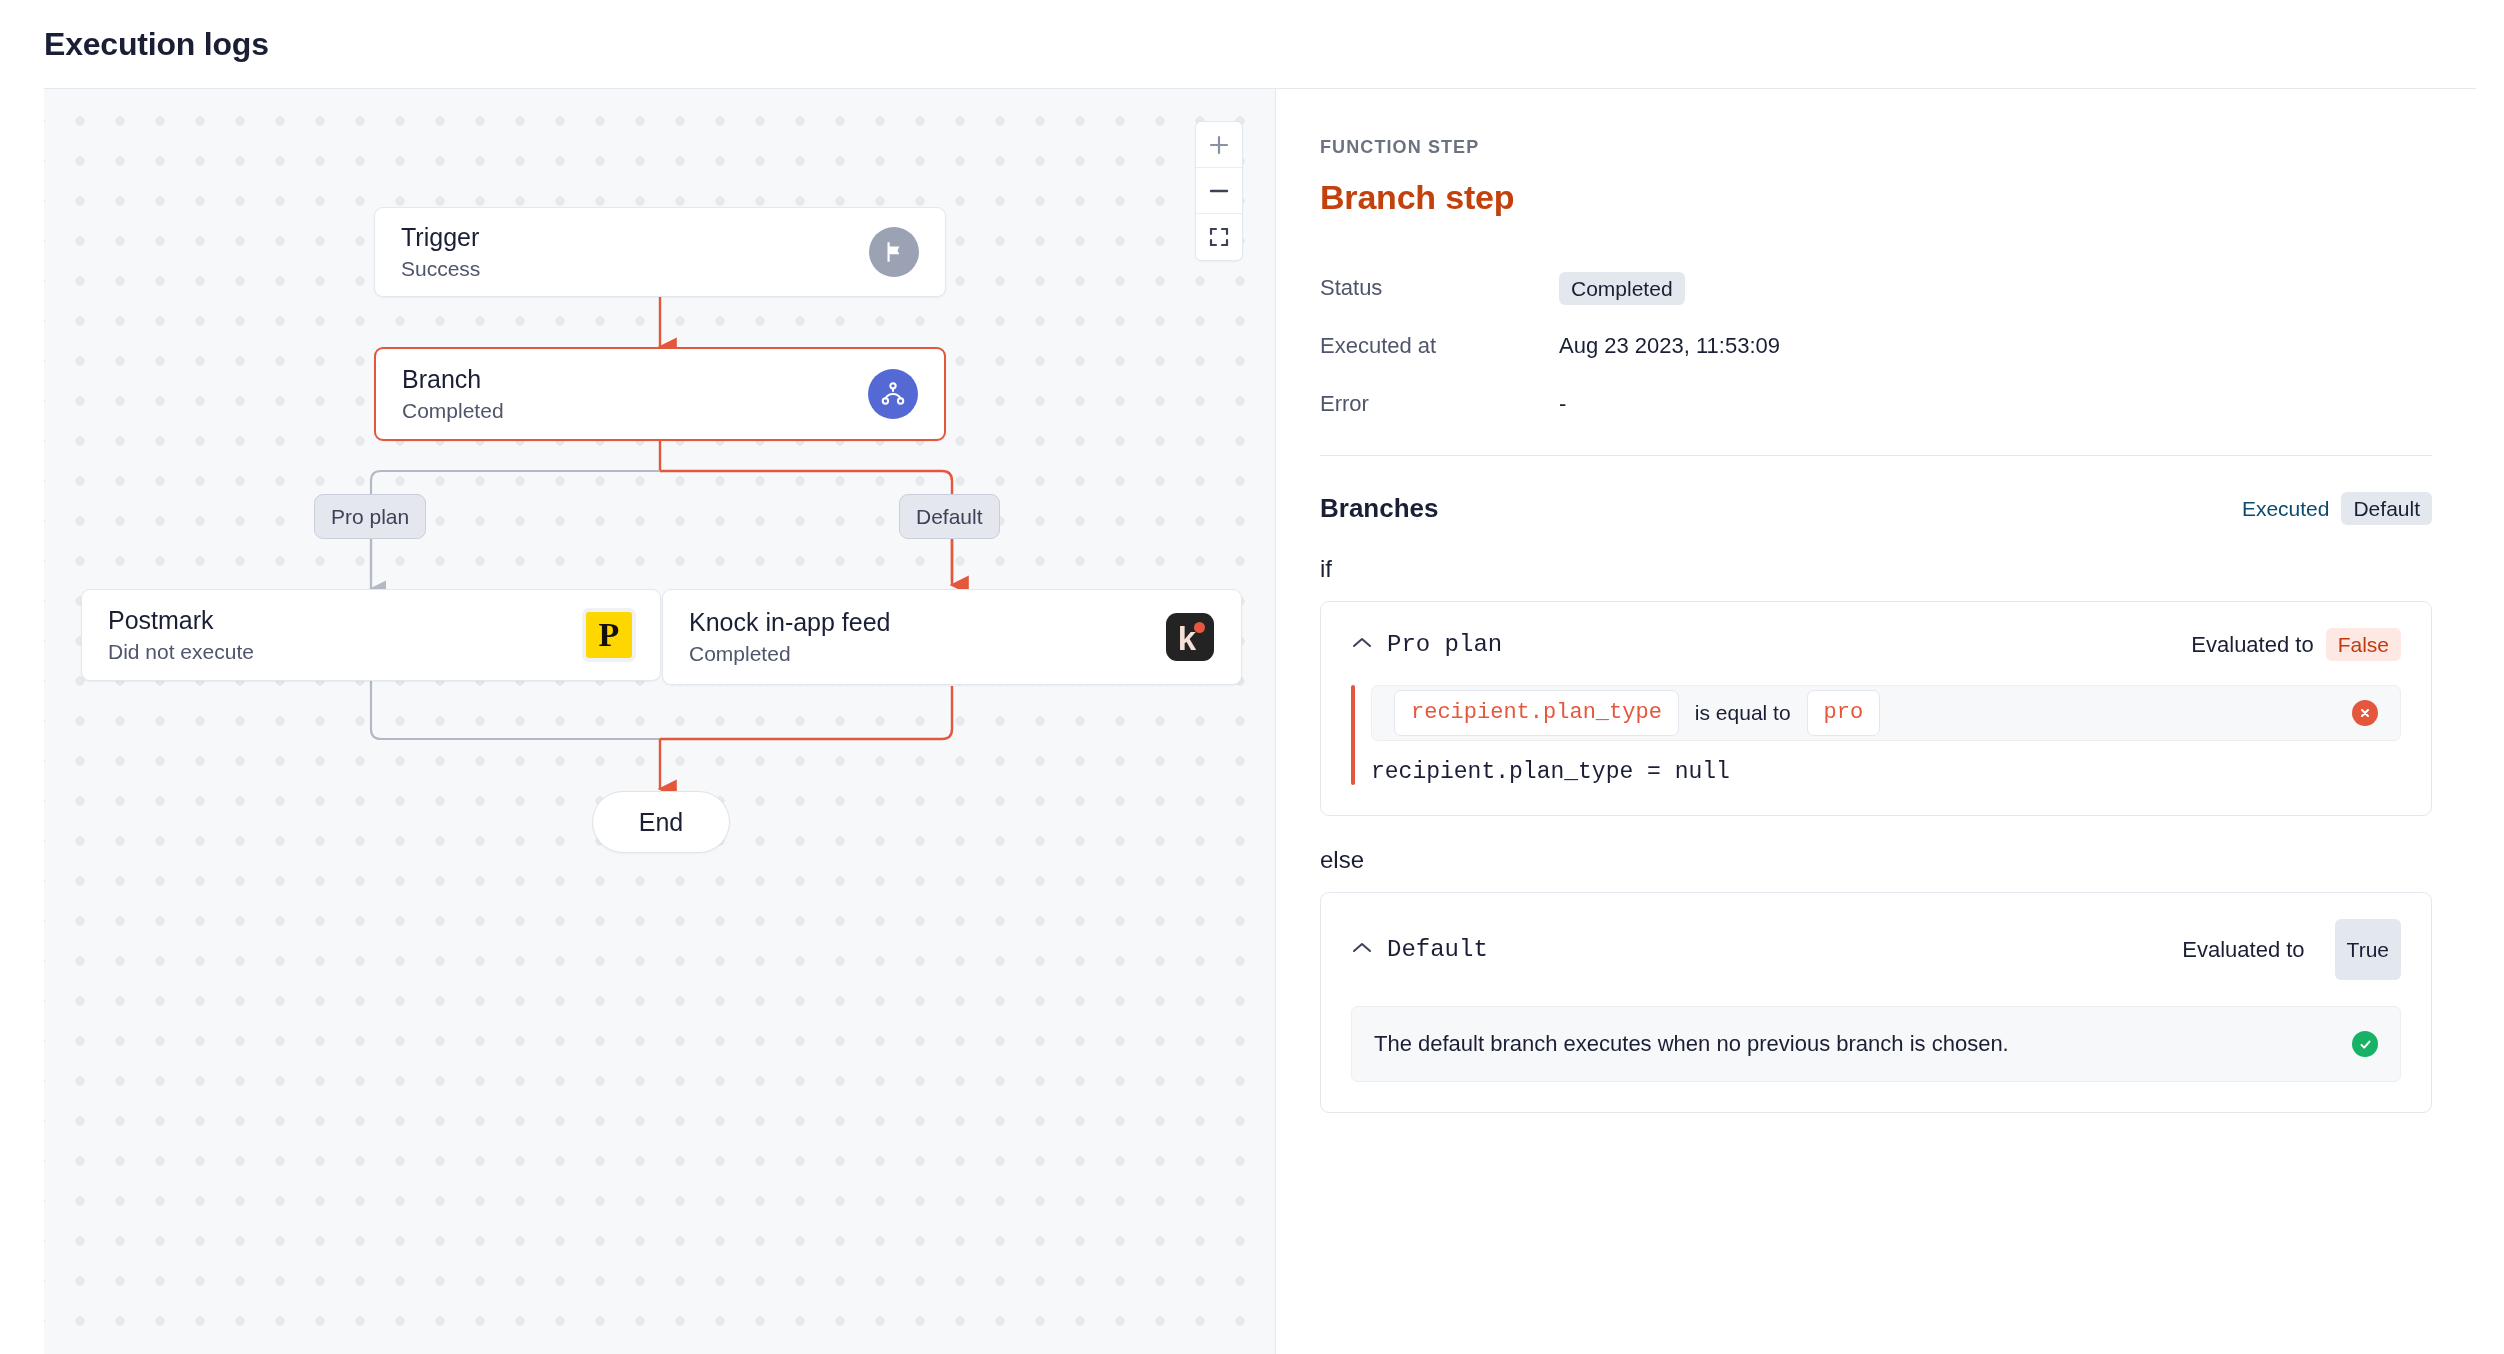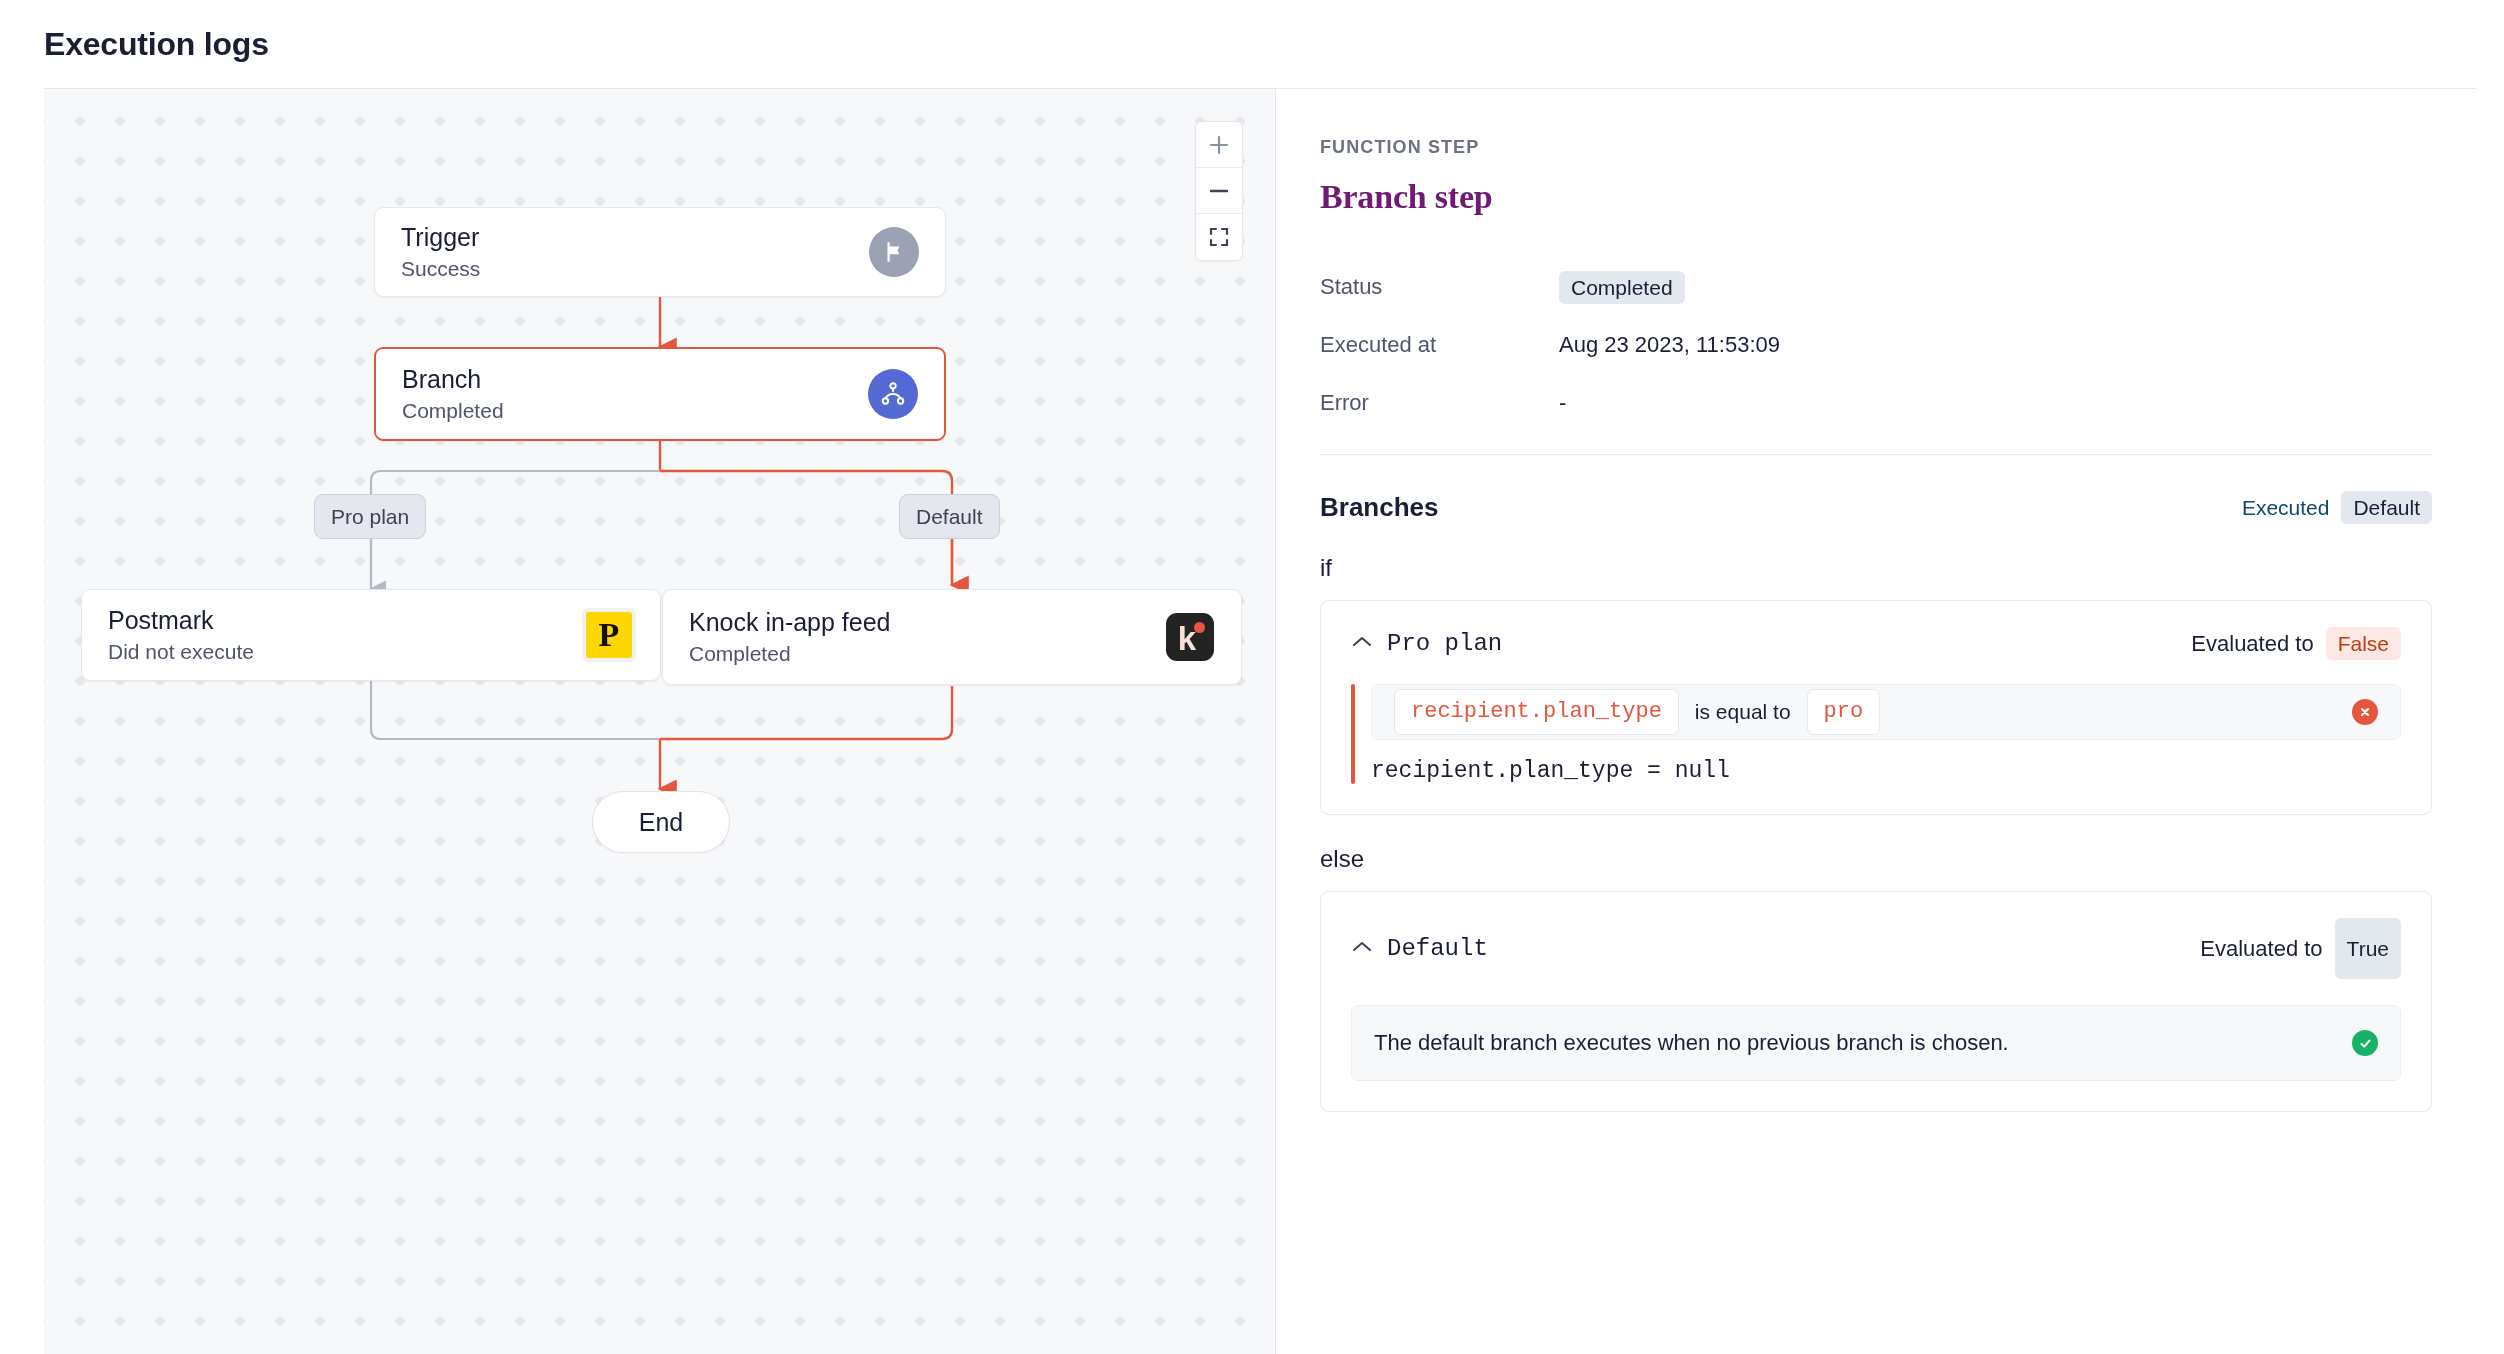--- a/index.html
+++ b/index.html
@@ -128,21 +128,21 @@
     background: #ffffff;
     padding: 48px 44px 0 44px;
     overflow: hidden;
   }
   .eyebrow {
     font-size: 18px; font-weight: 700; letter-spacing: 1.1px;
     color: #6b7280; text-transform: uppercase;
   }
   .detail-title {
     margin-top: 20px;
-    font-size: 34px; font-weight: 700; color: #701a75; letter-spacing: -0.2px; font-family: Liberation Serif, serif;
+    font-size: 34px; font-weight: 700; color: #c2410c; letter-spacing: -0.2px;
   }
   .meta { margin-top: 42px; }
   .meta-row { display: flex; align-items: center; height: 58px; gap: 29px; }
   .meta-key { width: 210px; font-size: 22px; color: #4f566b; }
   .meta-val { font-size: 22px; color: #1a1f36; }
   .badge-gray {
     display: inline-block;
     background: #e3e8ef; color: #1a1f36;
     border-radius: 6px; padding: 6px 12px;
     font-size: 21px; line-height: 1;
@@ -150,21 +150,21 @@
   .badge-red {
     display: inline-block;
     background: #fde8e4; color: #c2390f;
     border-radius: 6px; padding: 6px 12px;
     font-size: 21px; line-height: 1;
   }
   .badge-greenish {
     display: inline-block;
     background: #e3e8ef; color: #1a1f36;
     border-radius: 6px; padding: 20px 12px;
-    font-size: 21px; line-height: 1;
+    font-size: 21px; line-height: 1; margin-left: 18px;
   }
   .panel-rule { margin-top: 22px; height: 1px; background: #e3e8ee; }
 
   .branches-head {
     margin-top: 36px;
     display: flex; align-items: center; justify-content: space-between;
   }
   .branches-title { font-size: 26px; font-weight: 700; color: #1a1f36; }
   .executed-wrap { display: flex; align-items: center; gap: 12px; }
   .executed-label { font-size: 21px; color: #0c4a6e; }

